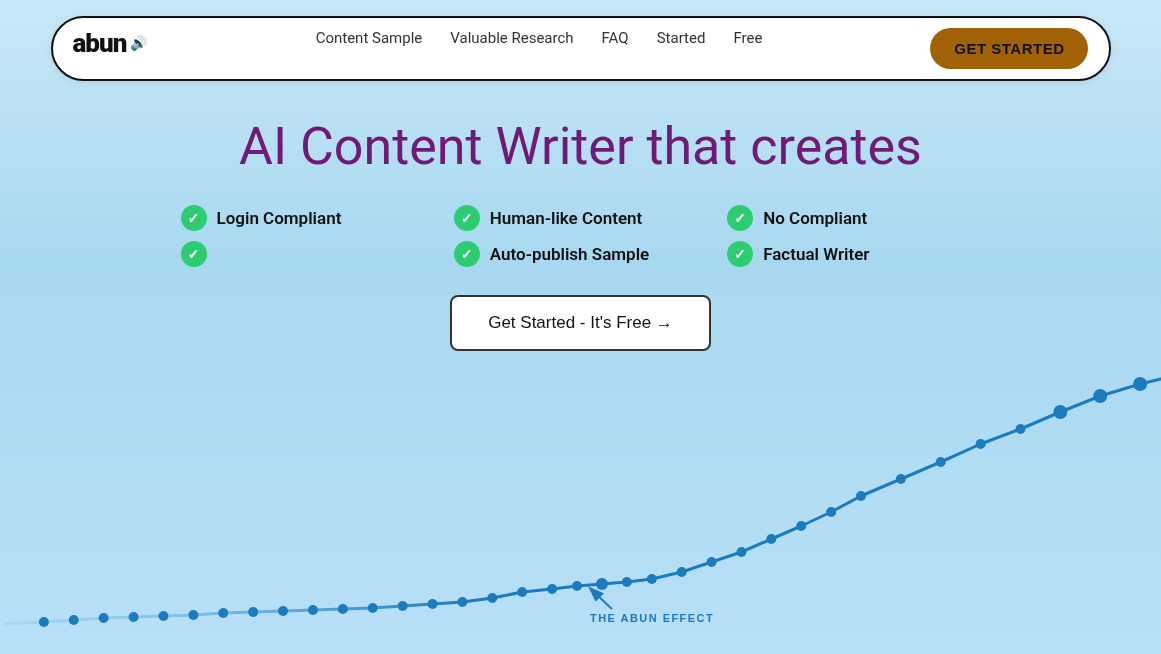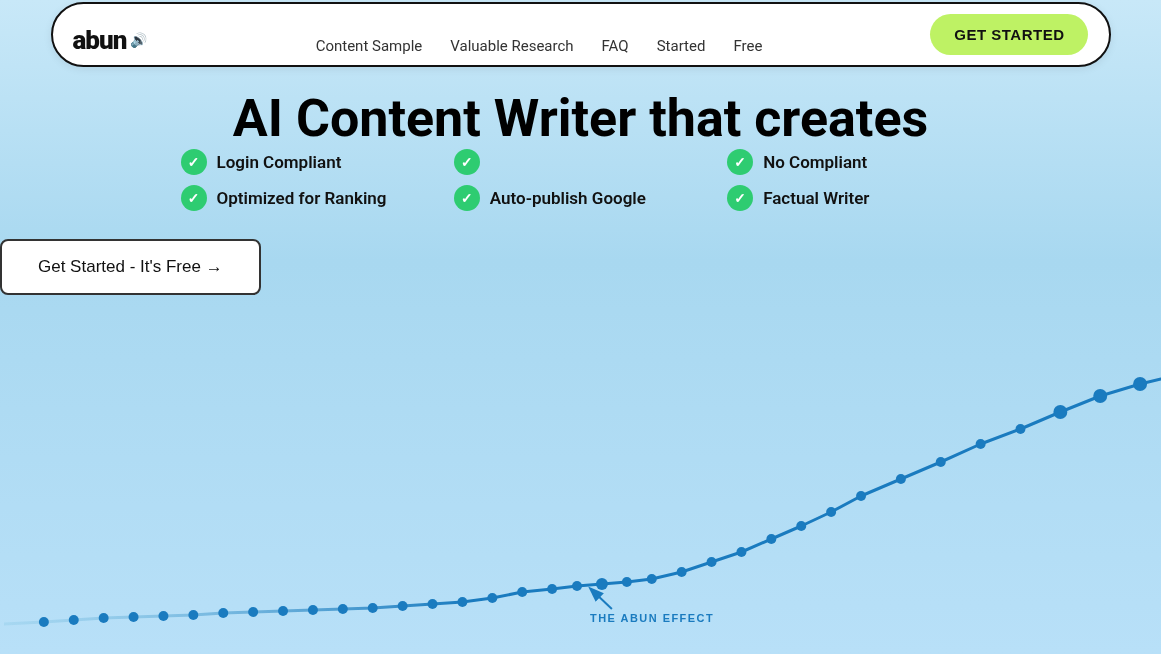--- a/index.html
+++ b/index.html
@@ -8,27 +8,27 @@
       font-family: -apple-system, BlinkMacSystemFont, 'Segoe UI', Roboto, sans-serif;
       background: linear-gradient(180deg, #c8e8f8 0%, #a8d8f0 40%, #b8e0f8 100%);
       width: 1161px;
       height: 654px;
       overflow: hidden;
       position: relative;
     }
 
     
     .navbar {
-      margin: 2px auto;
+      margin: 16px auto;
       max-width: 1060px;
       background: white;
       border-radius: 50px;
       border: 2.5px solid #111;
       display: flex;
-      align-items: flex-end;
+      align-items: flex-start;
       padding: 10px 20px;
       justify-content: space-between;
       box-shadow: 0 2px 8px rgba(0,0,0,0.08);
     }
 
     .logo-area {
       display: flex;
       align-items: center;
       gap: 4px;
     }
@@ -53,44 +53,45 @@
     }
 
     .nav-links li a {
       text-decoration: none;
       color: #333;
       font-size: 15px;
       font-weight: 400;
     }
 
     .get-started-btn {
-      background: #bef264;
+      background: #a16207;
       color: #111;
       border: none;
       border-radius: 50px;
       padding: 12px 24px;
       font-size: 15px;
       font-weight: 700;
       cursor: pointer;
       letter-spacing: 0.5px;
     }
 
     
     .hero {
       text-align: center;
       padding-top: 20px;
       position: relative;
       z-index: 2;
     }
 
     .hero-title {
       font-size: 52px;
-      font-weight: 700;
-      color: #000000;
+      font-weight: 400;
+      color: #701a75;
       line-height: 1.15;
+      margin-bottom: 28px;
     }
 
     
     .features-grid {
       display: grid;
       grid-template-columns: repeat(3, 1fr);
       gap: 10px 20px;
       max-width: 800px;
       margin: 0 auto 28px;
     }
@@ -113,21 +114,21 @@
       align-items: center;
       justify-content: center;
       color: white;
       font-size: 14px;
       flex-shrink: 0;
     }
 
     
     .cta-container {
       display: flex;
-      justify-content: flex-start;
+      justify-content: center;
       margin-bottom: 30px;
     }
 
     .cta-btn {
       background: white;
       color: #111;
       border: 2px solid #333;
       border-radius: 8px;
       padding: 16px 36px;
       font-size: 17px;
@@ -183,32 +184,32 @@
     <span>AI Content Writer that creates</span><br>
   </h1>
 
   <div class="features-grid">
     <div class="feature-item">
       <span class="check-icon">✓</span>
       <span>Login Compliant</span>
     </div>
     <div class="feature-item">
       <span class="check-icon">✓</span>
+      <span>Human-like Content</span>
     </div>
     <div class="feature-item">
       <span class="check-icon">✓</span>
       <span>No Compliant</span>
     </div>
     <div class="feature-item">
       <span class="check-icon">✓</span>
-      <span>Optimized for Ranking</span>
-    </div>
-    <div class="feature-item">
-      <span class="check-icon">✓</span>
-      <span>Auto-publish Google</span>
+    </div>
+    <div class="feature-item">
+      <span class="check-icon">✓</span>
+      <span>Auto-publish Sample</span>
     </div>
     <div class="feature-item">
       <span class="check-icon">✓</span>
       <span>Factual Writer</span>
     </div>
   </div>
 
   <div class="cta-container">
     <button class="cta-btn">Get Started - It's Free →</button>
   </div>

